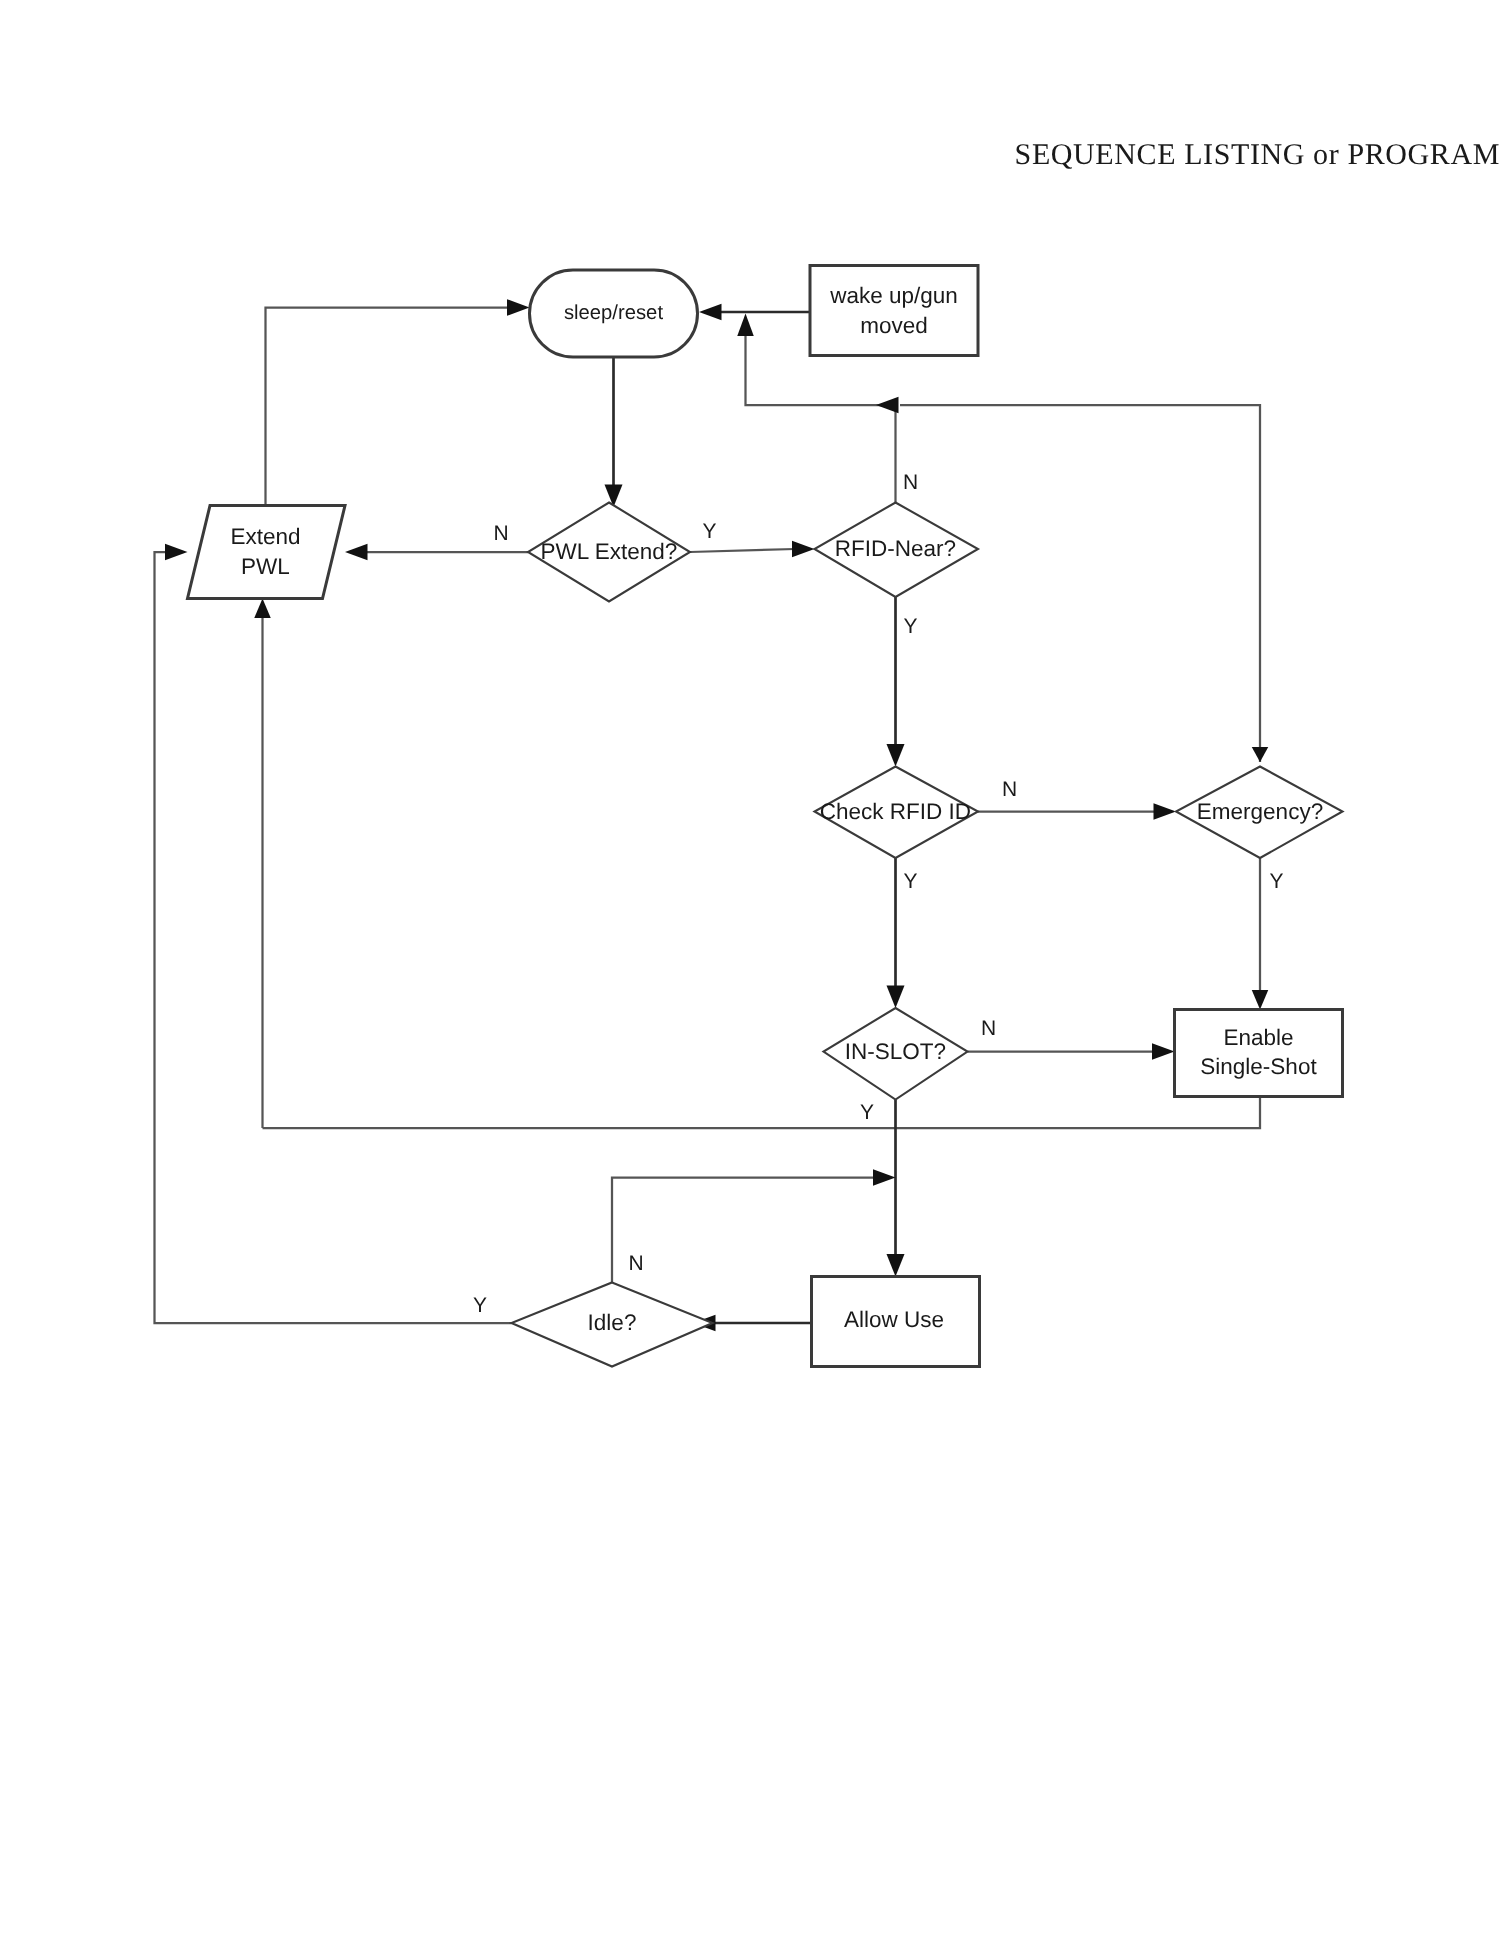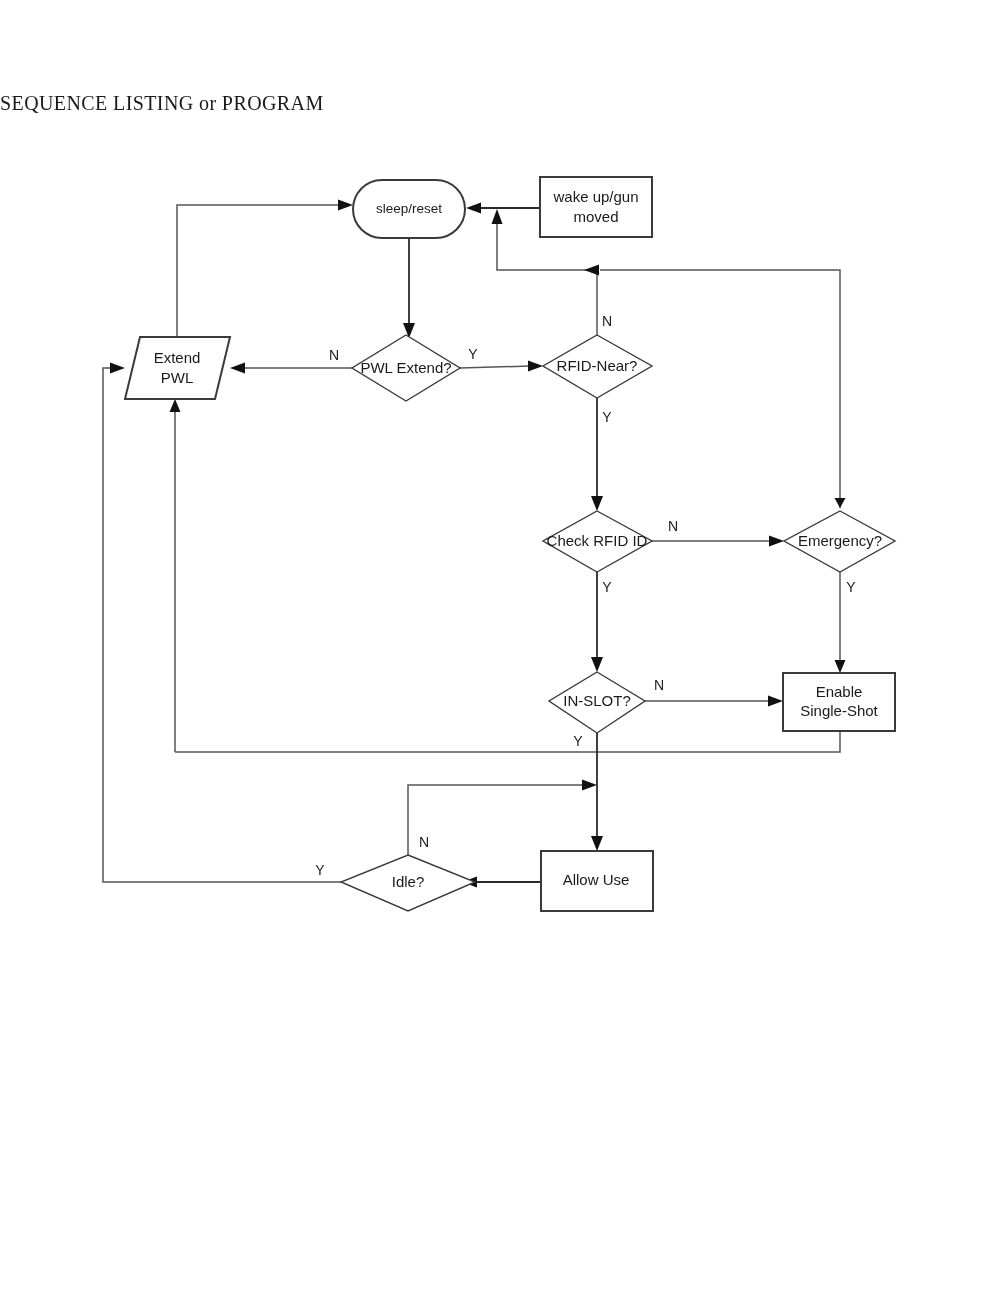--- a/index.html
+++ b/index.html
@@ -18,21 +18,21 @@
     position: relative;
     width: 1000px;
     height: 1294px;
     background: #ffffff;
   }
   #chart-title {
     position: absolute;
     left: 0;
     top: 92px;
     width: 1000px;
-    text-align: left;
+    text-align: right;
     font-family: "Liberation Serif", serif;
     font-size: 20px;
     letter-spacing: 0.4px;
     color: #1a1a1a;
     white-space: pre;
   }
   #flow-svg {
     position: absolute;
     left: 0;
     top: 0;

